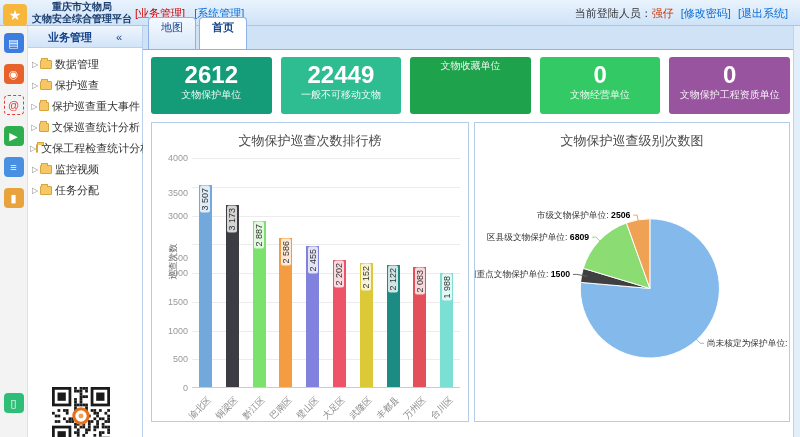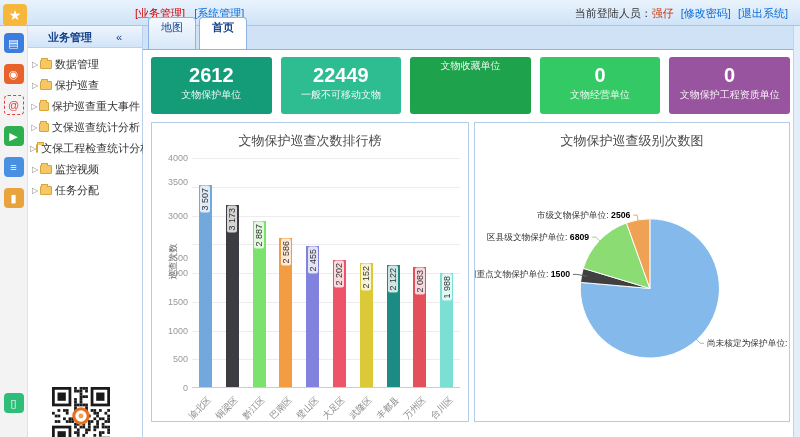--- a/index.html
+++ b/index.html
@@ -53,21 +53,21 @@
     padding-left:5px; gap:3px; }
   .tab { height:32px; line-height:19px; padding:0 12px; font-size:11px; color:#15428b;
     border:1px solid #8db2e3; border-bottom:none; border-radius:4px 4px 0 0;
     background:linear-gradient(#f4f9ff,#d8e8f8); cursor:pointer; }
   .tab.active { background:#fff; font-weight:bold; }
   .panel { flex:1; background:#fff; border-top:1px solid #8db2e3; overflow:hidden; }
 
   
   .stats-row { display:flex; gap:9px; padding:7px 10px 6px 8px; }
   .stat-card { flex:1; height:57px; border-radius:3px; color:#fff; text-align:center; }
-  .stat-value { font-size:20px; font-weight:bold; margin-top:7px; line-height:22px; }
+  .stat-value { font-size:24px; font-weight:bold; margin-top:7px; line-height:22px; }
   .stat-label { font-size:10px; opacity:.92; margin-top:2px; }
 
   
   .charts-row { display:flex; gap:5px; padding:2px 10px 0 8px; }
   .chart-panel { border:1px solid #b3cce8; background:#fff; position:relative; height:300px; }
   .chart-panel.left { width:318px; flex:0 0 auto; }
   .chart-panel.right { flex:1; }
   .chart-title { text-align:center; font-size:13px; color:#4a4a4a; font-weight:500;
     padding-top:9px; }
 
@@ -89,20 +89,24 @@
   .pie-svg { position:absolute; left:0; top:0; width:100%; height:100%; }
 
   .scrollbar { position:absolute; right:0; top:26px; bottom:0; width:7px; background:#e3eefb;
     border-left:1px solid #bcd4ee; cursor:pointer; }
 </style>
 </head>
 <body>
 
 <div class="top-header">
   <div class="logo">★</div>
+  <div class="app-titles">
+    <div class="l1">重庆市文物局</div>
+    <div>文物安全综合管理平台</div>
+  </div>
   <div class="hnav">
     <a class="red">[业务管理]</a>
     <a class="blue">[系统管理]</a>
   </div>
   <div class="login-info">
     <span>当前登陆人员：</span><span class="user">强仔</span>
     <a>[修改密码]</a>
     <a>[退出系统]</a>
   </div>
 </div>
@@ -343,21 +347,21 @@
               <div class="ytick" style="top: 167.5px;">1000</div>
               <div class="gridline" style="top: 143.75px;"></div>
               <div class="ytick" style="top: 138.75px;">1500</div>
               <div class="gridline" style="top: 115px;"></div>
               <div class="ytick" style="top: 110px;">2000</div>
               <div class="gridline" style="top: 86.25px;"></div>
               <div class="ytick" style="top: 95px;">2500</div>
               <div class="gridline" style="top: 57.5px;"></div>
               <div class="ytick" style="top: 52.5px;">3000</div>
               <div class="gridline" style="top: 28.75px;"></div>
-              <div class="ytick" style="top: 19px;">3500</div>
+              <div class="ytick" style="top: 30px;">3500</div>
               <div class="gridline" style="top: 0px;"></div>
               <div class="ytick" style="top: -5px;">4000</div>
               <div class="bar" style="left: 6.9px; height: 201.653px; background: rgb(115, 168, 220);">
                 <div class="bar-value">3 507</div>
               </div>
               <div class="xlabel" style="top: 236px; right: 254.6px;">渝北区</div>
               <div class="bar" style="left: 33.7px; height: 182.447px; background: rgb(60, 60, 67);">
                 <div class="bar-value">3 173</div>
               </div>
               <div class="xlabel" style="top: 236px; right: 227.8px;">铜梁区</div>

